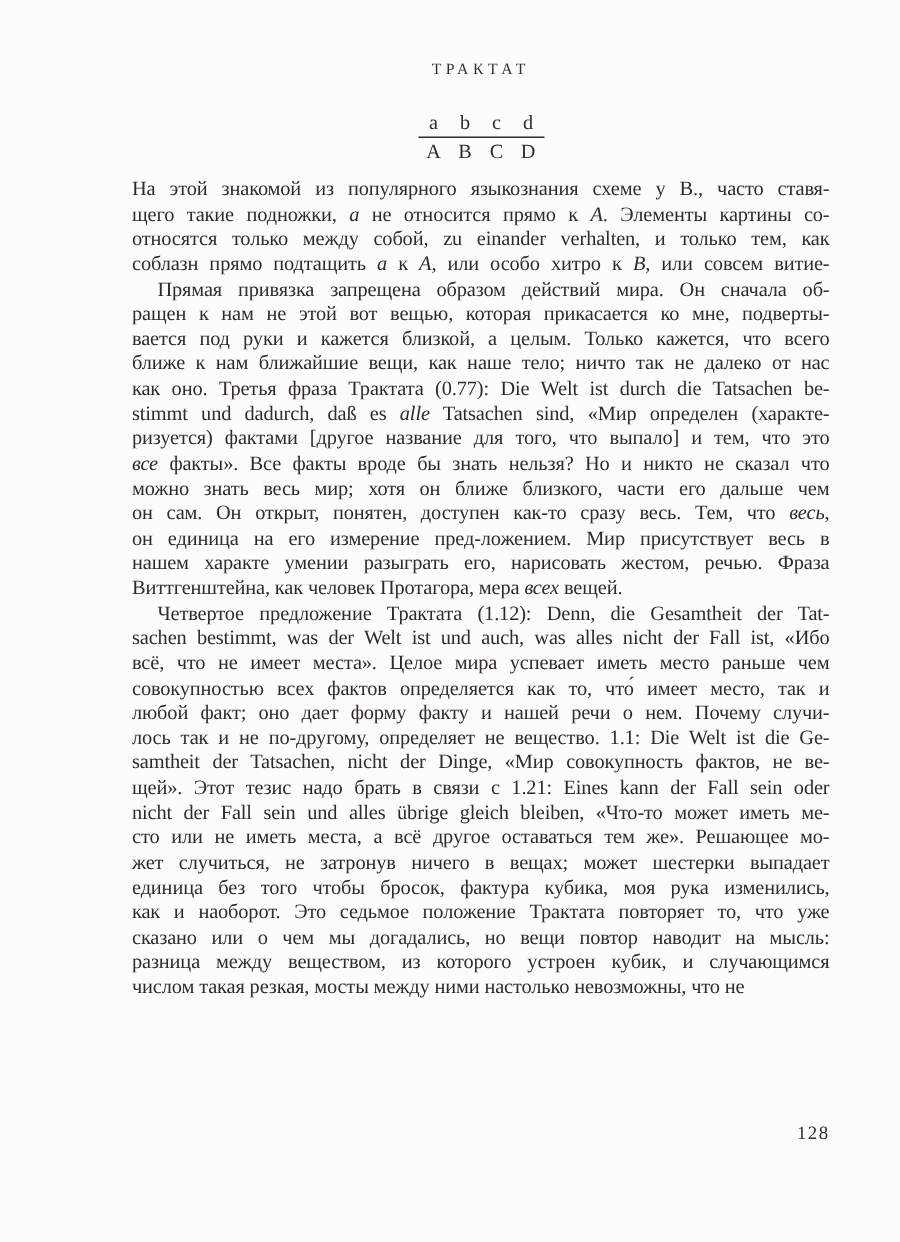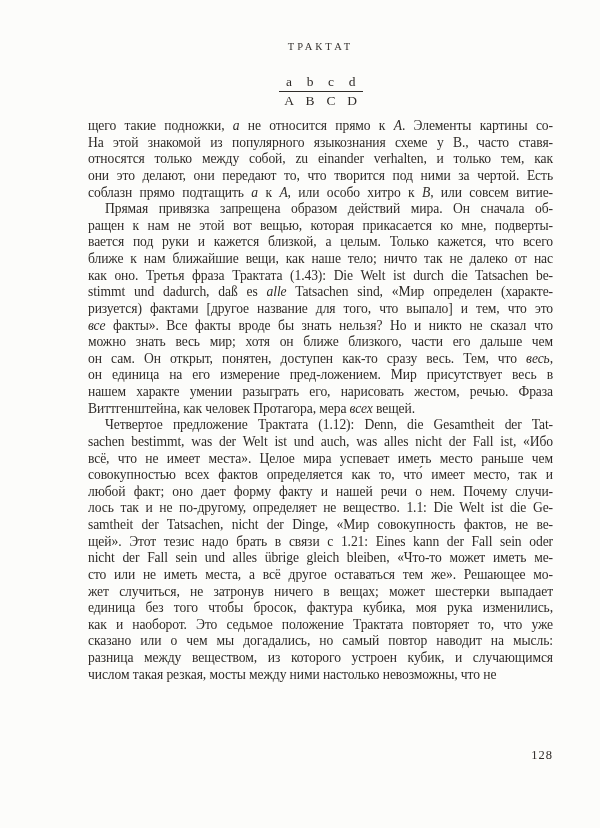--- a/index.html
+++ b/index.html
@@ -79,32 +79,31 @@
           <span>A</span>
           <span>B</span>
           <span>C</span>
           <span>D</span>
         </div>
     </div>
   </div>
 
   <div class="body-text">
       <div class="para">
+        <div class="line">На этой знакомой из популярного языкознания схеме у В., часто ставя-</div>
         <div class="line">щего такие подножки, <i>a</i> не относится прямо к <i>A</i>. Элементы картины со-</div>
-        <div class="line">На этой знакомой из популярного языкознания схеме у В., часто ставя-</div>
         <div class="line">относятся только между собой, zu einander verhalten, и только тем, как</div>
-        <div class="line">они это делают, они передают то, что творится под ними за чертой. Есть</div>
         <div class="line">соблазн прямо подтащить <i>a</i> к <i>A</i>, или особо хитро к <i>B</i>, или совсем витие-</div>
       </div>
       <div class="para indent">
         <div class="line">Прямая привязка запрещена образом действий мира. Он сначала об-</div>
         <div class="line">ращен к нам не этой вот вещью, которая прикасается ко мне, подверты-</div>
         <div class="line">вается под руки и кажется близкой, а целым. Только кажется, что всего</div>
         <div class="line">ближе к нам ближайшие вещи, как наше тело; ничто так не далеко от нас</div>
-        <div class="line">как оно. Третья фраза Трактата (1.43): Die Welt ist durch die Tatsachen be-</div>
+        <div class="line">как оно. Третья фраза Трактата (0.77): Die Welt ist durch die Tatsachen be-</div>
         <div class="line">stimmt und dadurch, daß es <i>alle</i> Tatsachen sind, «Мир определен (характе-</div>
         <div class="line">ризуется) фактами [другое название для того, что выпало] и тем, что это</div>
         <div class="line"><i>все</i> факты». Все факты вроде бы знать нельзя? Но и никто не сказал что</div>
         <div class="line">можно знать весь мир; хотя он ближе близкого, части его дальше чем</div>
         <div class="line">он сам. Он открыт, понятен, доступен как-то сразу весь. Тем, что <i>весь</i>,</div>
         <div class="line">он единица на его измерение пред-ложением. Мир присутствует весь в</div>
         <div class="line">нашем характе умении разыграть его, нарисовать жестом, речью. Фраза</div>
         <div class="line para-end">Виттгенштейна, как человек Протагора, мера <i>всех</i> вещей.</div>
       </div>
       <div class="para indent">
@@ -114,21 +113,21 @@
         <div class="line">совокупностью всех фактов определяется как то, что́ имеет место, так и</div>
         <div class="line">любой факт; оно дает форму факту и нашей речи о нем. Почему случи-</div>
         <div class="line">лось так и не по-другому, определяет не вещество. 1.1: Die Welt ist die Ge-</div>
         <div class="line">samtheit der Tatsachen, nicht der Dinge, «Мир совокупность фактов, не ве-</div>
         <div class="line">щей». Этот тезис надо брать в связи с 1.21: Eines kann der Fall sein oder</div>
         <div class="line">nicht der Fall sein und alles übrige gleich bleiben, «Что-то может иметь ме-</div>
         <div class="line">сто или не иметь места, а всё другое оставаться тем же». Решающее мо-</div>
         <div class="line">жет случиться, не затронув ничего в вещах; может шестерки выпадает</div>
         <div class="line">единица без того чтобы бросок, фактура кубика, моя рука изменились,</div>
         <div class="line">как и наоборот. Это седьмое положение Трактата повторяет то, что уже</div>
-        <div class="line">сказано или о чем мы догадались, но самый повтор наводит на мысль:</div>
+        <div class="line">сказано или о чем мы догадались, но вещи повтор наводит на мысль:</div>
         <div class="line">разница между веществом, из которого устроен кубик, и случающимся</div>
         <div class="line para-end">числом такая резкая, мосты между ними настолько невозможны, что не</div>
       </div>
     </div>
 
   <div class="folio">128</div>
 
 </div>
 
 </body></html>

